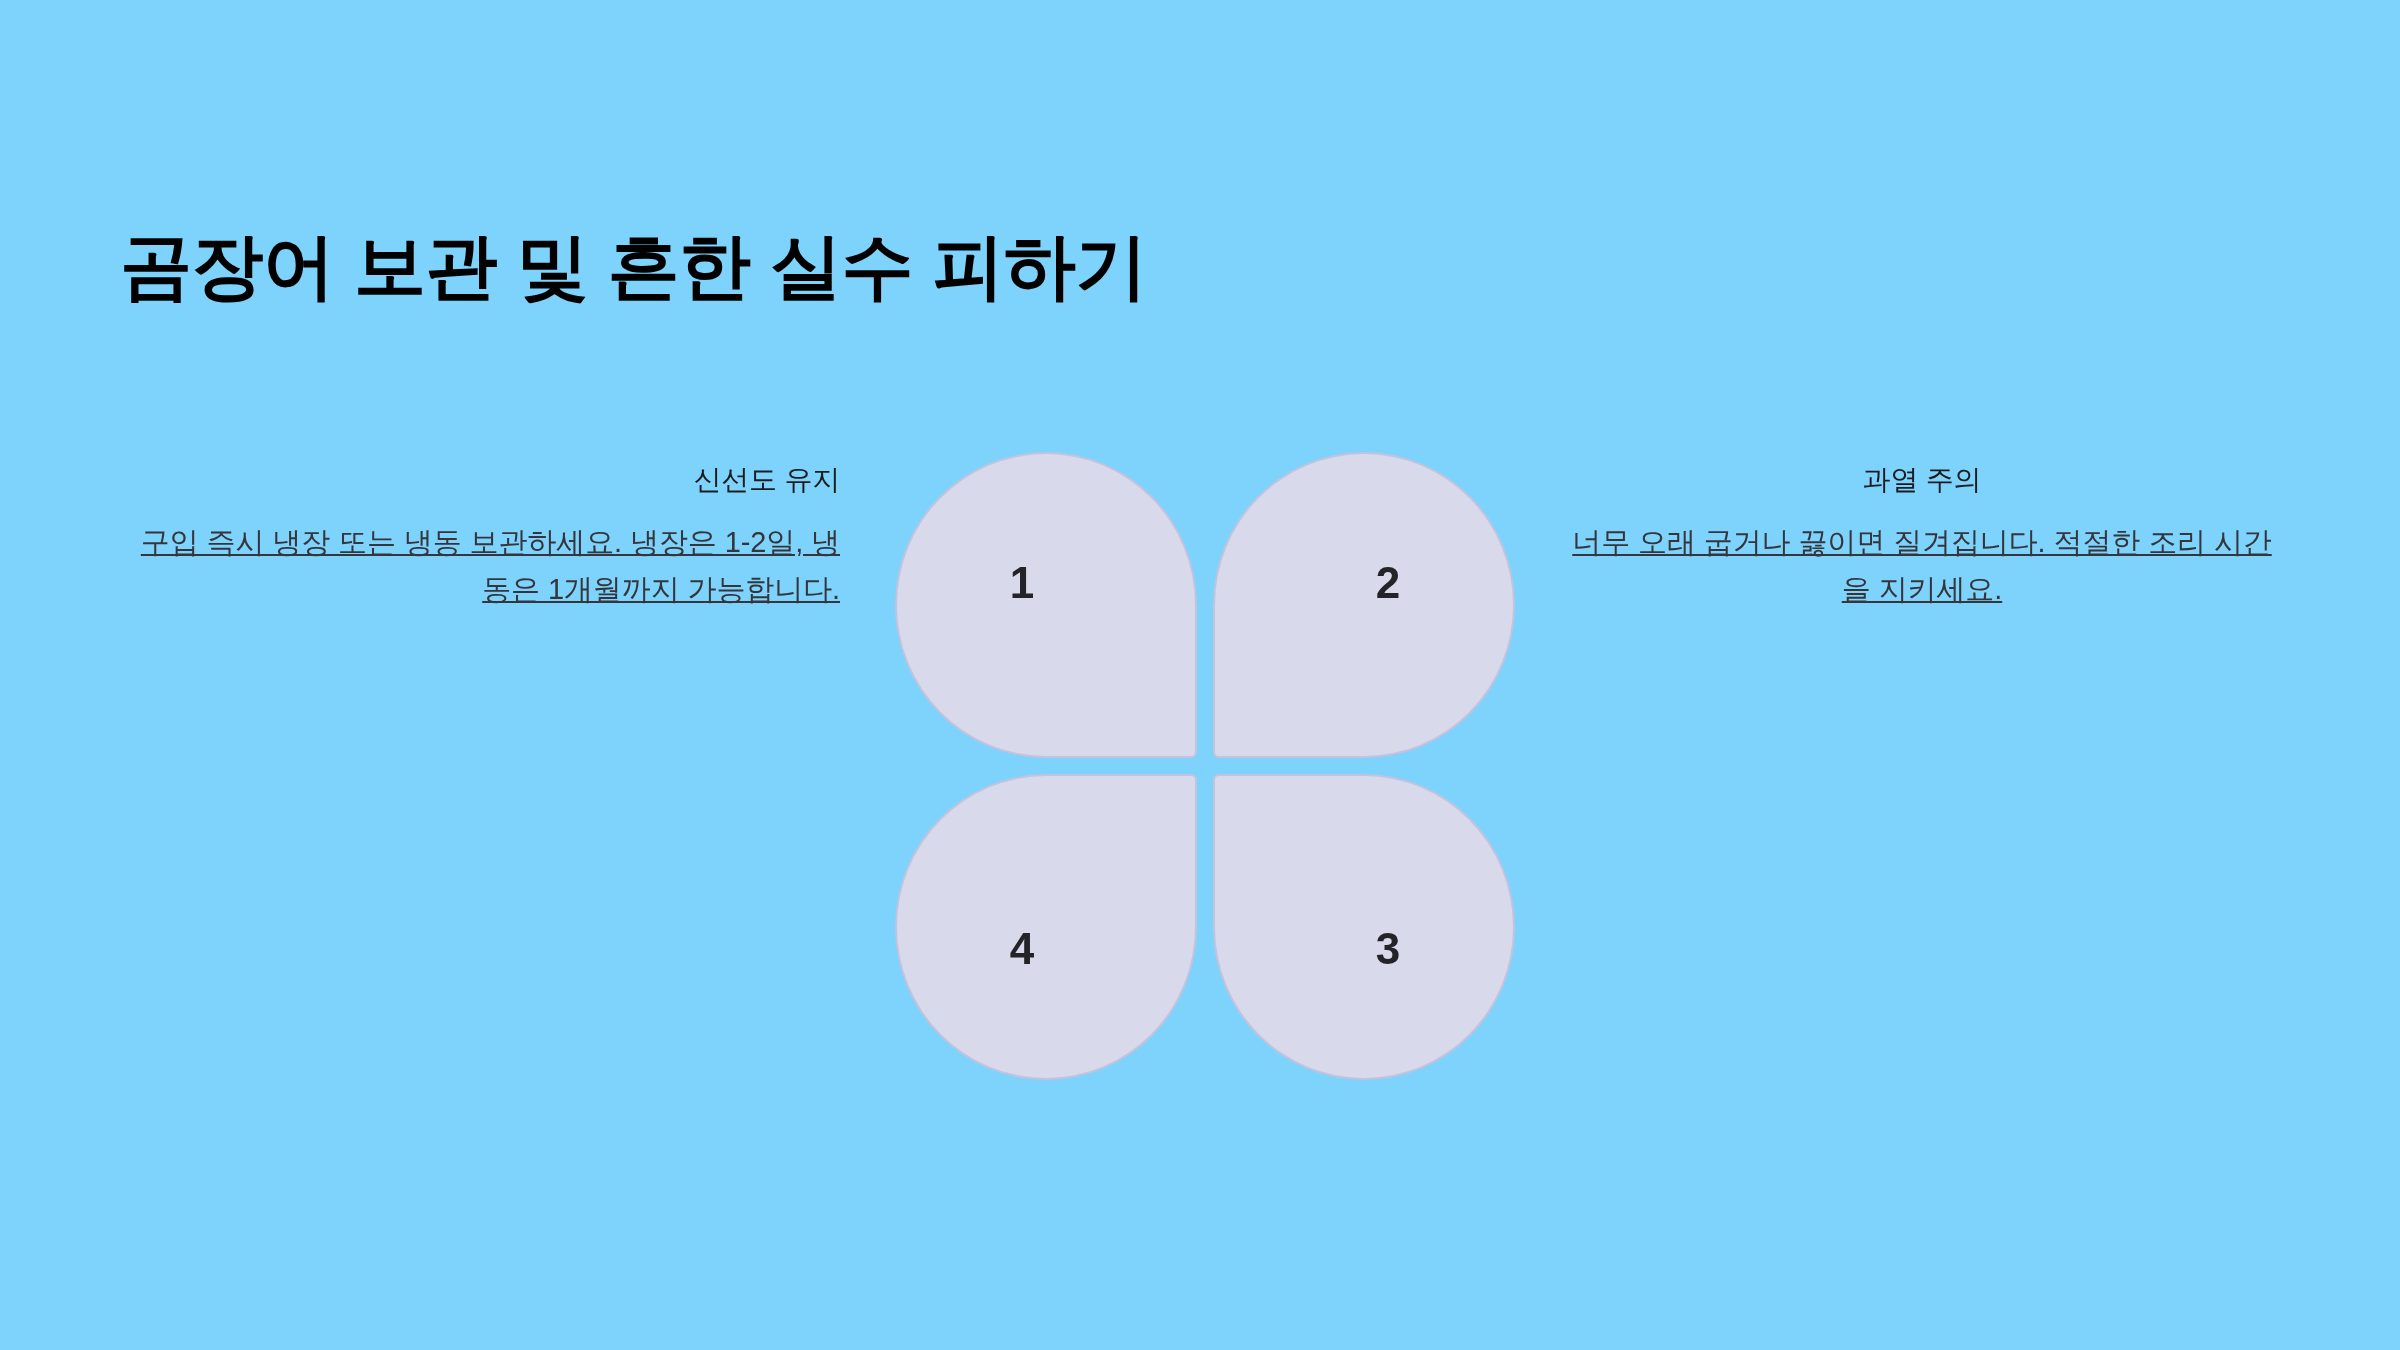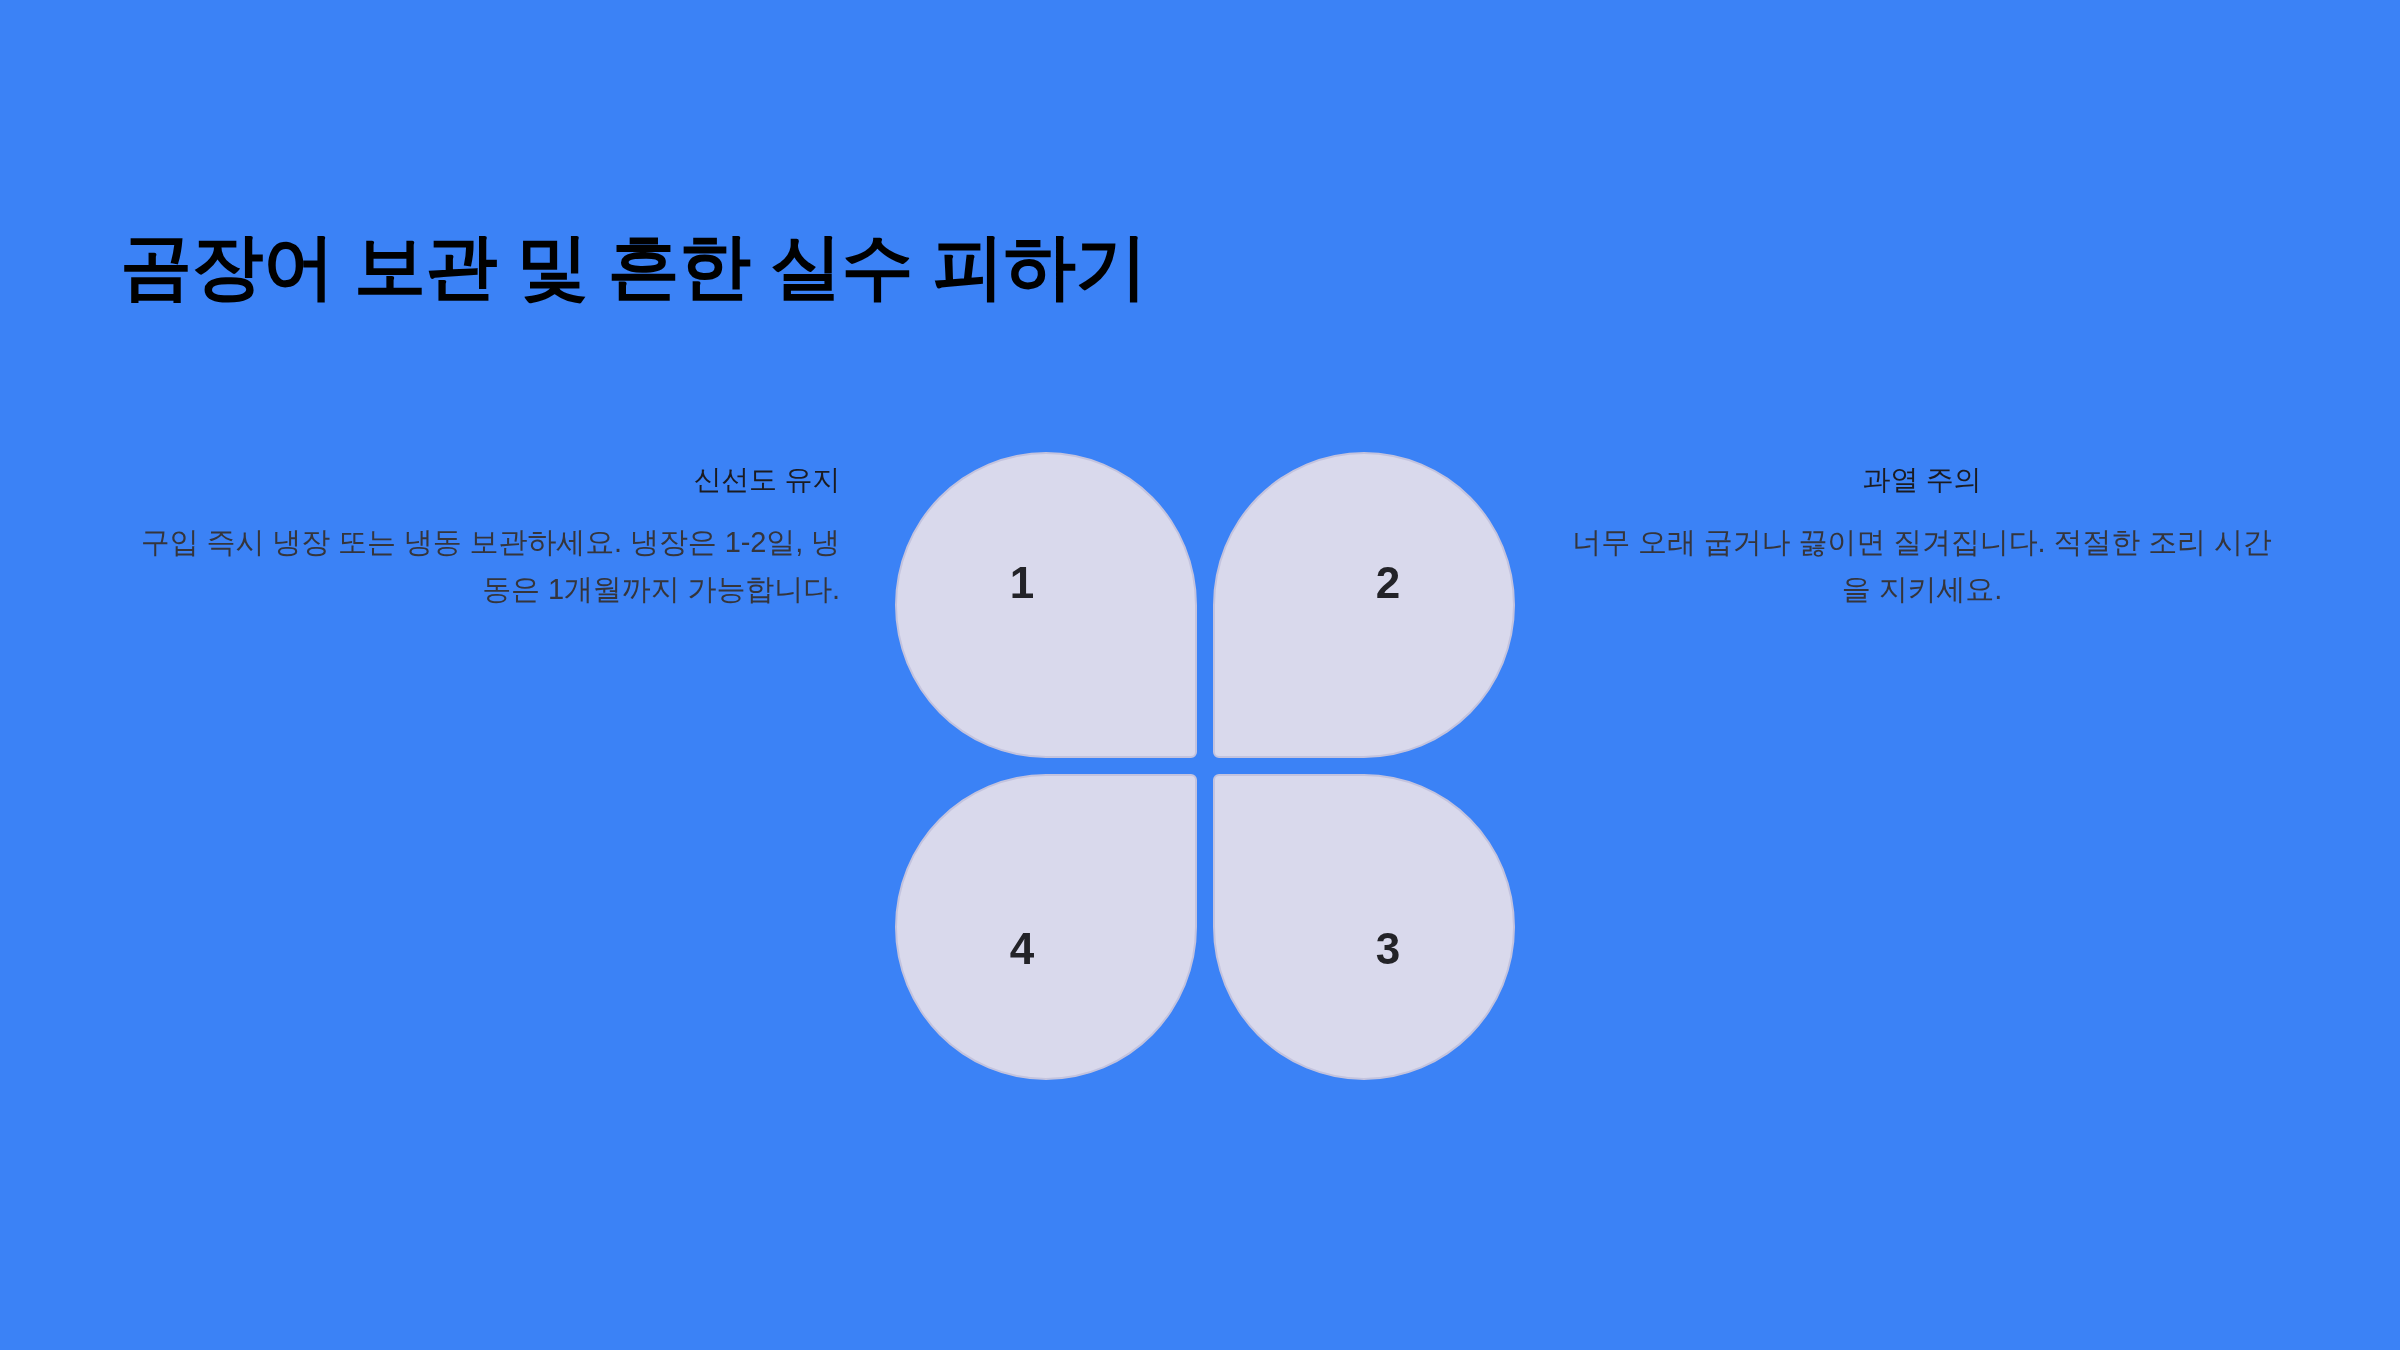--- a/index.html
+++ b/index.html
@@ -14,21 +14,21 @@
     overflow: hidden;
     font-family: "Liberation Sans", "DejaVu Sans", sans-serif;
     color: #1f1f24;
     -webkit-font-smoothing: antialiased;
   }
 
   .slide {
     position: relative;
     width: 2400px;
     height: 1350px;
-    background: #3b82f6;
+    background: #7dd3fc;
     box-sizing: border-box;
   }
 
   
   .page-title {
     position: absolute;
     left: 120px;
     top: 178px;
     font-size: 72px;
     line-height: 1.12;
@@ -104,20 +104,21 @@
     letter-spacing: -0.2px;
   }
 
   .caption-body {
     font-size: 29px;
     font-weight: 400;
     color: #35353b;
     line-height: 1.62;
     margin: 0;
     letter-spacing: -0.1px;
+    text-decoration: underline;
   }
 </style>
 </head>
 <body>
 
 <div class="slide">
 
   <h1 class="page-title">곰장어 보관 및 흔한 실수 피하기</h1>
 
   <div class="caption left r1">

